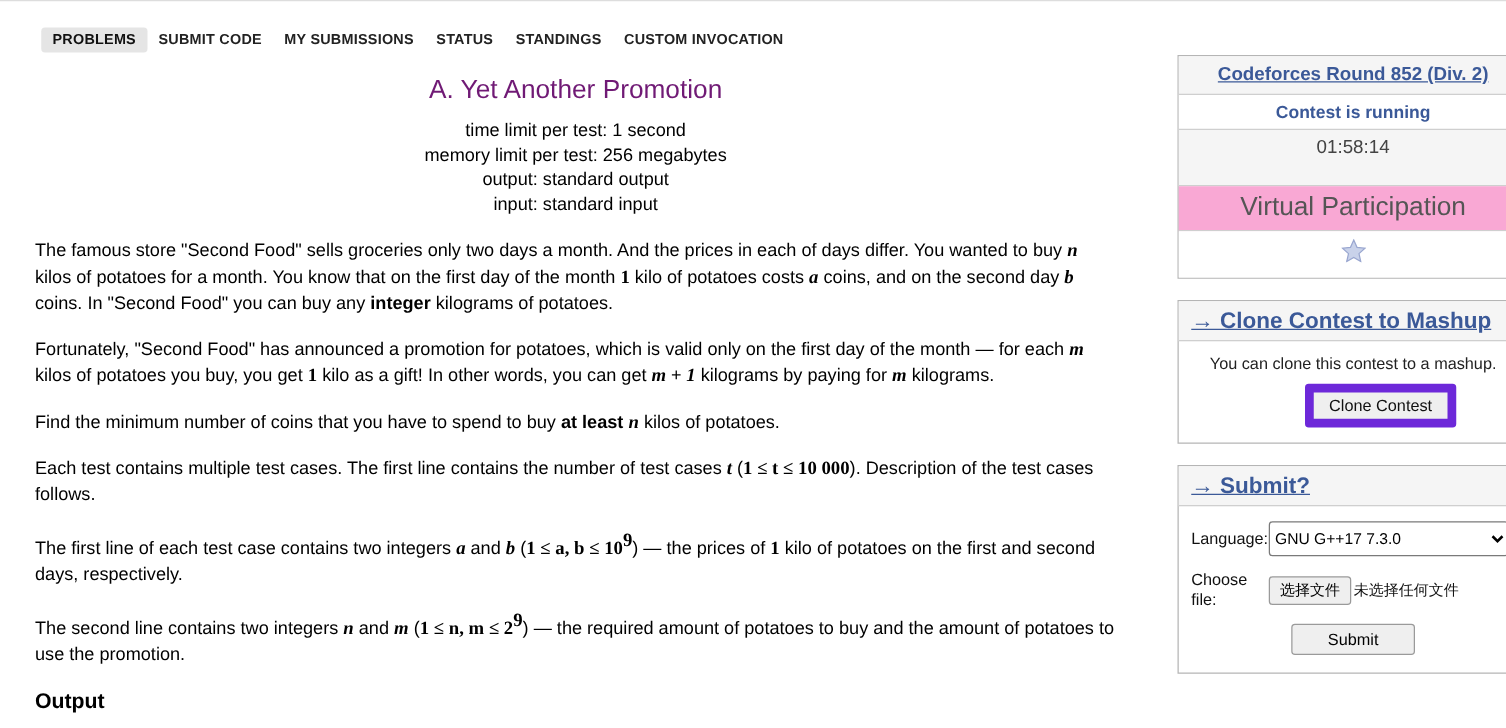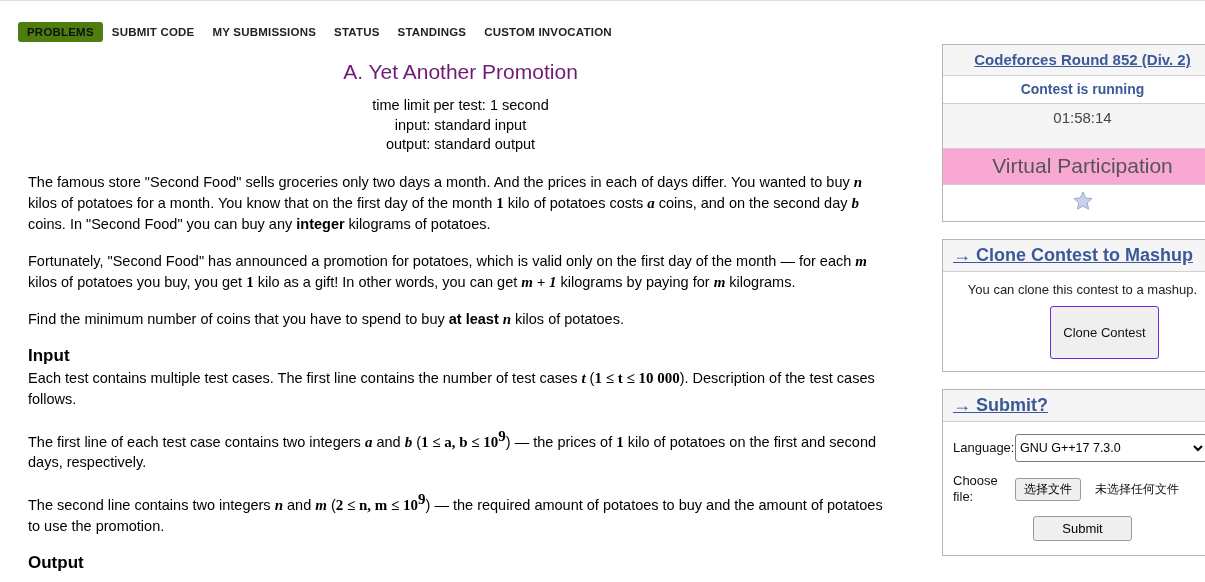--- a/index.html
+++ b/index.html
@@ -34,23 +34,24 @@
   .nav-item {
     font-size: 11.5px;
     font-weight: bold;
     letter-spacing: 0.2px;
     color: #222222;
     padding: 4px 9px;
     text-decoration: none;
     white-space: nowrap;
   }
   .nav-item.active {
-    background: #4d7c0f;
+    background: #e5e5e5;
     border-radius: 3px;
     color: #111111;
+    margin-left: 15px;
   }
   
   .problem {
     position: absolute;
     top: 55px;
     left: 28px;
     width: 865px;
   }
   .problem-title {
     text-align: center;
@@ -162,23 +163,23 @@
     font-size: 13px;
     color: #222;
   }
   .clone-text {
     font-size: 13px;
     margin-bottom: 9px;
   }
   .btn {
     font-family: "Liberation Sans", sans-serif;
     font-size: 13px;
-    padding: 18px 12px;
+    padding: 3px 12px;
     background: #efefef;
-    border: 1px solid #6d28d9;
+    border: 7px solid #6d28d9;
     border-radius: 3px;
     color: #111;
     cursor: pointer;
     margin-left: 44px;
   }
   .submit-form {
     padding: 12px 10px 14px 10px;
     font-size: 13px;
   }
   .form-row {
@@ -195,21 +196,21 @@
   }
   select.lang-select {
     font-family: "Liberation Sans", sans-serif;
     font-size: 12.5px;
     width: 192px;
     height: 28px;
     border: 1px solid #7a7a7a;
     border-radius: 3px;
     background: #ffffff;
   }
-  .file-row { display: flex; align-items: center; gap: 14px; }
+  .file-row { display: flex; align-items: center; gap: 2px; }
   .file-btn {
     font-family: "Liberation Sans", sans-serif;
     font-size: 12px;
     padding: 2px 8px;
     background: #efefef;
     border: 1px solid #9a9a9a;
     border-radius: 3px;
     cursor: pointer;
   }
   .file-status {
@@ -240,38 +241,38 @@
   <a class="nav-item" href="#">STANDINGS</a>
   <a class="nav-item" href="#">CUSTOM INVOCATION</a>
 </div>
 
 <div class="problem">
 
   <div class="problem-title">A. Yet Another Promotion</div>
 
   <div class="limits">
     <div>time limit per test: 1 second</div>
+    <div>memory limit per test: 256 megabytes</div>
+    <div>output: standard output</div>
     <div>input: standard input</div>
-    <div>output: standard output</div>
   </div>
 
   <div class="body-text">
     <p><span>The famous store "Second Food" sells groceries only two days a month. And the prices in each of days differ. You wanted to buy </span><span class="mathvar">n</span><span> kilos of potatoes for a month. You know that on the first day of the month </span><span class="mathnum">1</span><span> kilo of potatoes costs </span><span class="mathvar">a</span><span> coins, and on the second day </span><span class="mathvar">b</span><span> coins. In "Second Food" you can buy any </span><b class="inline-strong">integer</b><span> kilograms of potatoes.</span></p>
 
     <p><span>Fortunately, "Second Food" has announced a promotion for potatoes, which is valid only on the first day of the month — for each </span><span class="mathvar">m</span><span> kilos of potatoes you buy, you get </span><span class="mathnum">1</span><span> kilo as a gift! In other words, you can get </span><span class="mathvar">m + 1</span><span> kilograms by paying for </span><span class="mathvar">m</span><span> kilograms.</span></p>
 
     <p><span>Find the minimum number of coins that you have to spend to buy </span><b class="inline-strong">at least </b><span class="mathvar">n</span><span> kilos of potatoes.</span></p>
   </div>
 
-  <div class="sec-head">Input</div>
   <div class="sec-body"><span>Each test contains multiple test cases. The first line contains the number of test cases </span><span class="mathvar">t</span><span> (</span><span class="mathnum">1 ≤ t ≤ 10 000</span><span>). Description of the test cases follows.</span></div>
 
   <div class="sec-body"><span>The first line of each test case contains two integers </span><span class="mathvar">a</span><span> and </span><span class="mathvar">b</span><span> (</span><span class="mathnum">1 ≤ a, b ≤ 10</span><sup class="mathnum">9</sup><span>) — the prices of </span><span class="mathnum">1</span><span> kilo of potatoes on the first and second days, respectively.</span></div>
 
-  <div class="sec-body"><span>The second line contains two integers </span><span class="mathvar">n</span><span> and </span><span class="mathvar">m</span><span> (</span><span class="mathnum">2 ≤ n, m ≤ 10</span><sup class="mathnum">9</sup><span>) — the required amount of potatoes to buy and the amount of potatoes to use the promotion.</span></div>
+  <div class="sec-body"><span>The second line contains two integers </span><span class="mathvar">n</span><span> and </span><span class="mathvar">m</span><span> (</span><span class="mathnum">1 ≤ n, m ≤ 2</span><sup class="mathnum">9</sup><span>) — the required amount of potatoes to buy and the amount of potatoes to use the promotion.</span></div>
 
   <div class="sec-head">Output</div>
 
 </div>
 
 <div class="sidebar">
 
   <div class="box">
     <div class="box-row contest-title">Codeforces Round 852 (Div. 2)</div>
     <div class="box-row contest-status">Contest is running</div>

